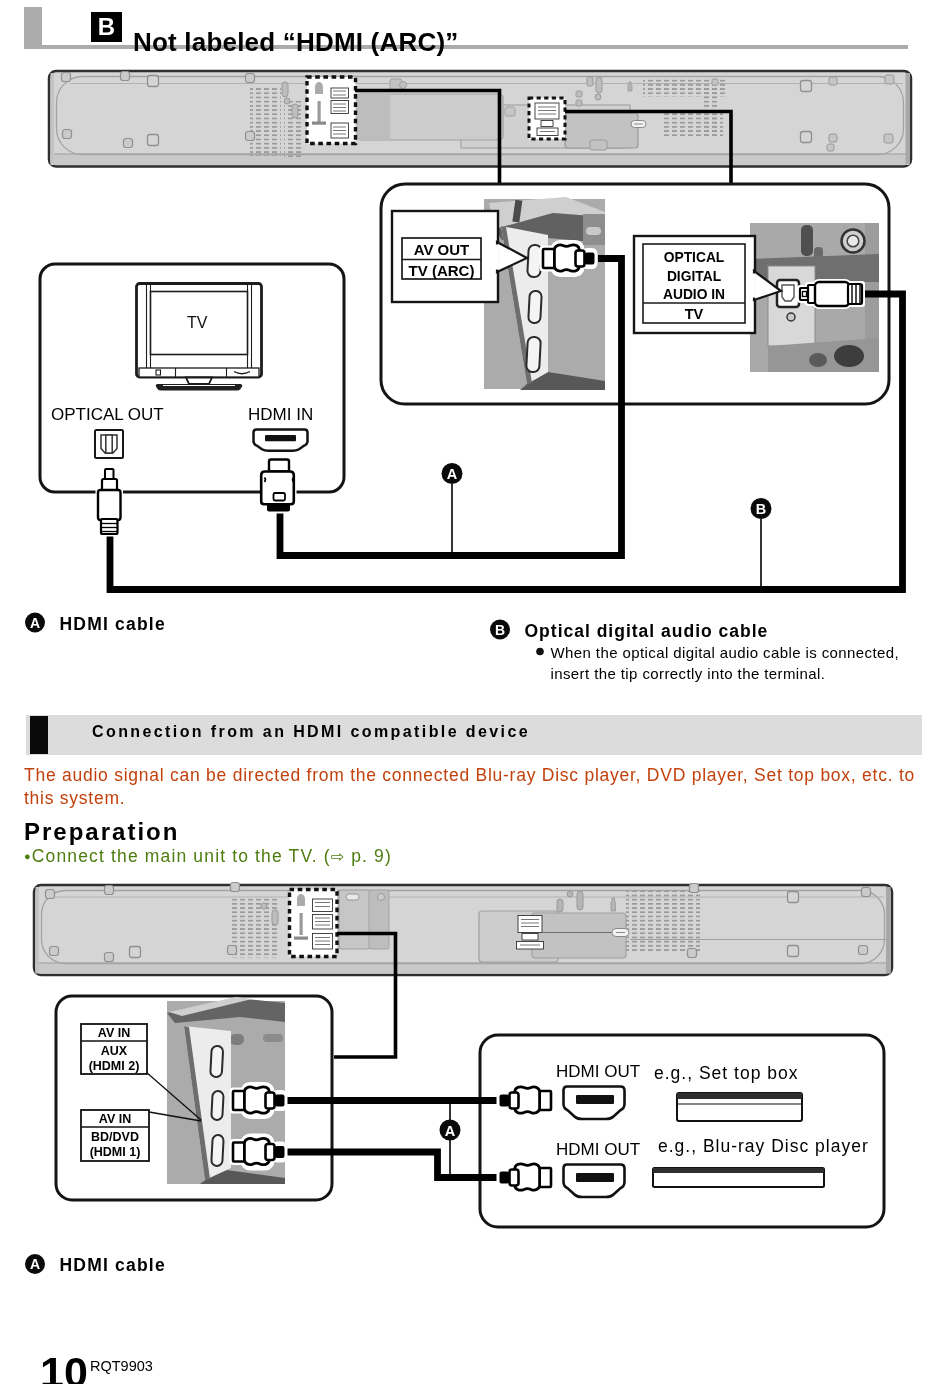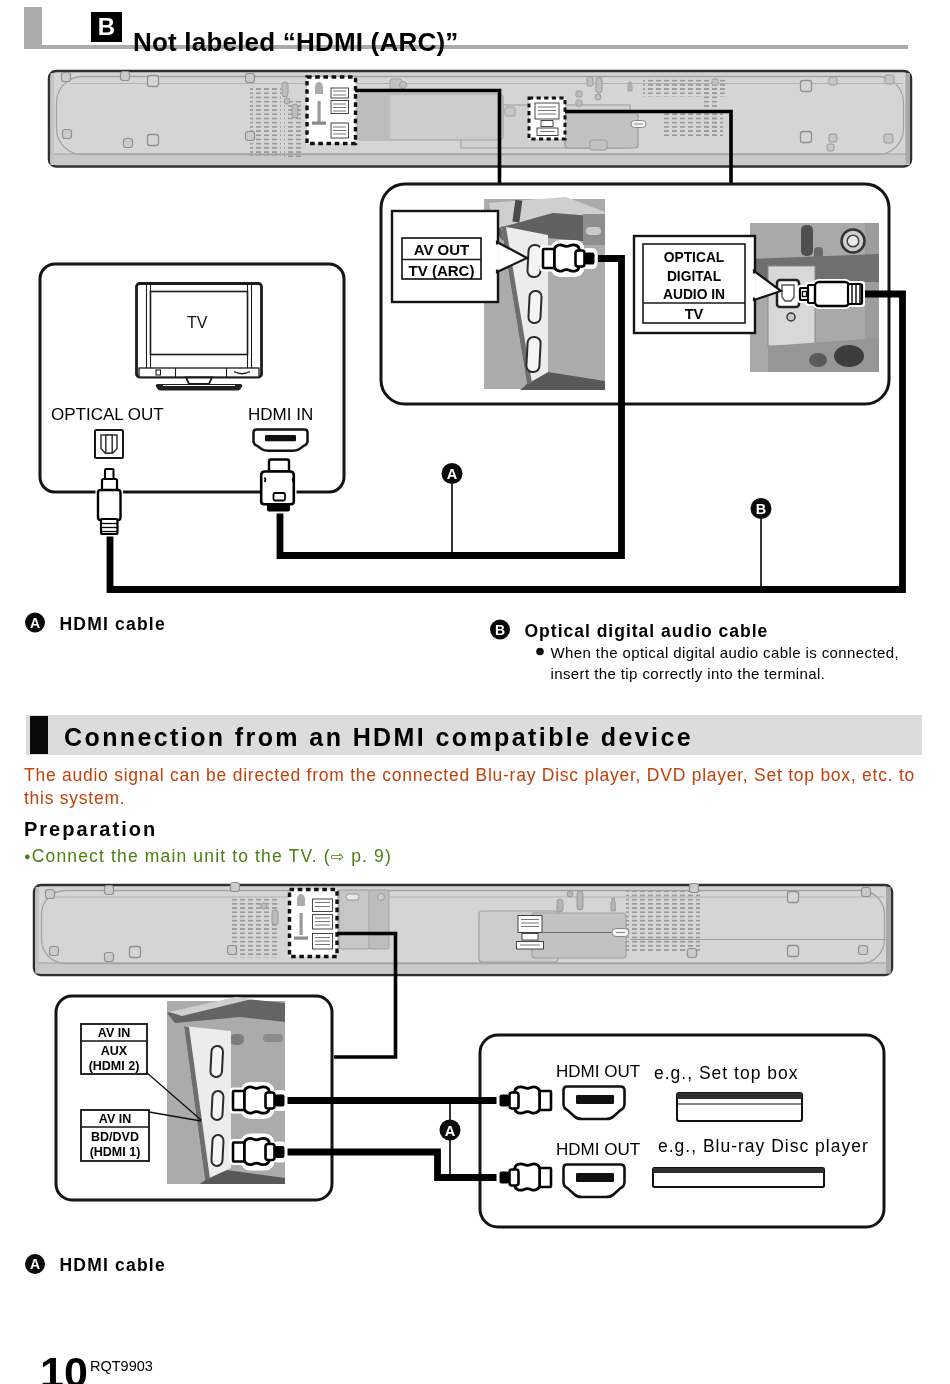--- a/index.html
+++ b/index.html
@@ -6,23 +6,23 @@
 .abs{position:absolute;}
 svg text{font-family:"Liberation Sans",sans-serif;}
 </style></head><body>
 <div class="page">
 <div class="abs" style="left:24px;top:7px;width:18px;height:41px;background:#ababab;"></div>
 <div class="abs" style="left:24px;top:45px;width:884px;height:3.5px;background:#ababab;"></div>
 <div class="abs" style="left:91px;top:12px;width:31px;height:30px;background:#000;color:#fff;font-weight:bold;font-size:24px;text-align:center;line-height:30px;">B</div>
 <div class="abs" style="left:133px;top:11px;font-weight:bold;font-size:26px;letter-spacing:0.2px;white-space:nowrap;margin-top:16px;">Not labeled “HDMI (ARC)”</div>
 <div class="abs" style="left:26px;top:715px;width:896px;height:40px;background:#dcdcdc;"></div>
 <div class="abs" style="left:30px;top:716px;width:18px;height:38px;background:#0a0a0a;"></div>
-<div class="abs" style="left:64px;top:723px;font-weight:bold;font-size:25px;letter-spacing:2.4px;white-space:nowrap;">Connection from an HDMI compatible device</div>
+<div class="abs" style="left:92px;top:723px;font-weight:bold;font-size:16px;letter-spacing:2.4px;white-space:nowrap;">Connection from an HDMI compatible device</div>
 <div class="abs" style="left:24px;top:764px;width:920px;font-size:17.5px;letter-spacing:0.75px;line-height:22.5px;color:#c2410c;">The audio signal can be directed from the connected Blu-ray Disc player, DVD player, Set top box, etc. to<br>this system.</div>
-<div class="abs" style="left:24px;top:818px;font-weight:bold;font-size:20px;letter-spacing:2px;">Preparation</div>
+<div class="abs" style="left:24px;top:818px;font-weight:bold;font-size:24px;letter-spacing:2px;">Preparation</div>
 <div class="abs" style="left:24px;top:846px;font-size:17.5px;letter-spacing:1.15px;color:#4d7c0f;"><span style="font-size:11px;vertical-align:2.5px;">●</span>Connect the main unit to the TV. (<span style="font-size:16px;">⇨</span> p. 9)</div>
 <div class="abs" style="left:40px;top:1348px;font-weight:bold;font-size:43px;">10</div>
 <div class="abs" style="left:90px;top:1358px;font-size:14.5px;">RQT9903</div>
 <svg class="abs" style="left:0;top:0;" width="950" height="1384" viewBox="0 0 950 1384">
 <defs>
 <pattern id="vent" width="8" height="4.2" patternUnits="userSpaceOnUse">
           <rect width="5" height="1.7" fill="#9a9a9a"></rect>
         </pattern>
 <g id="screw">
           <rect x="-4.5" y="-4.5" width="9" height="9" rx="2.5" fill="#cbcbcb" stroke="#909090" stroke-width="1.2"></rect>

